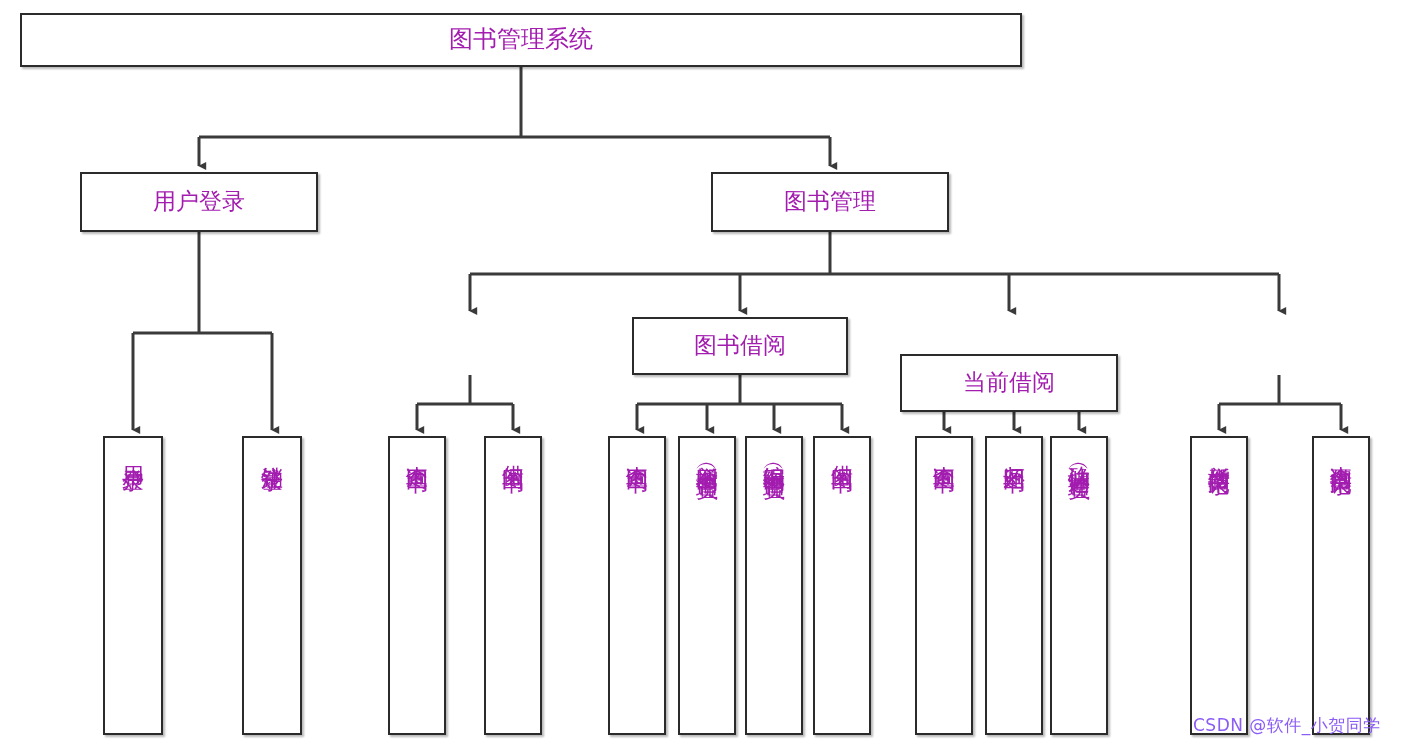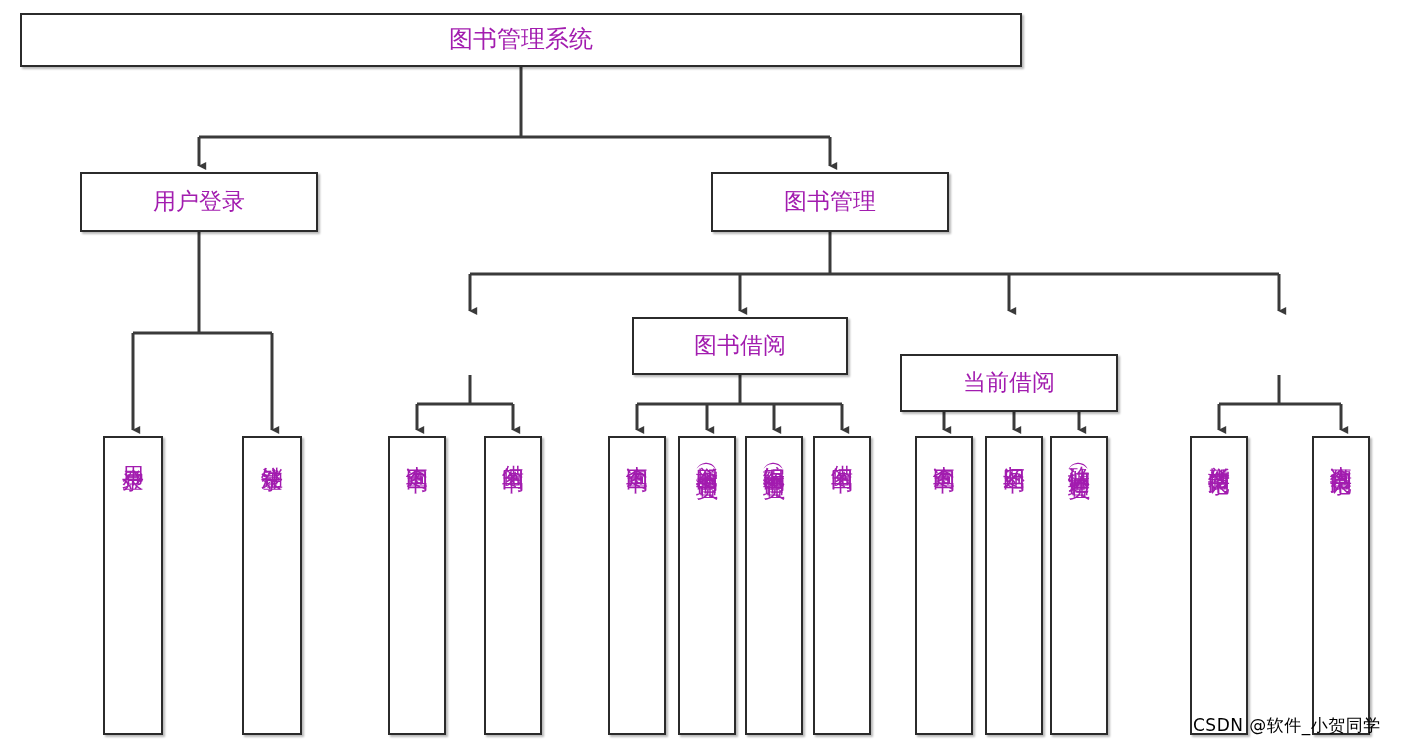--- a/index.html
+++ b/index.html
@@ -61,21 +61,21 @@
     text-orientation: upright;
     font-size: 22px;
     letter-spacing: 2px;
     line-height: 1;
   }
   .watermark {
     position: absolute;
     left: 1193px;
     top: 714px;
     font-size: 17px;
-    color: #000000;
+    color: #8b5cf6;
     white-space: nowrap;
     letter-spacing: 0.5px;
     font-family: "DejaVu Sans", "Liberation Sans", sans-serif;
   }
 </style>
 </head>
 <body>
 
 <div id="diagram-root">
 

